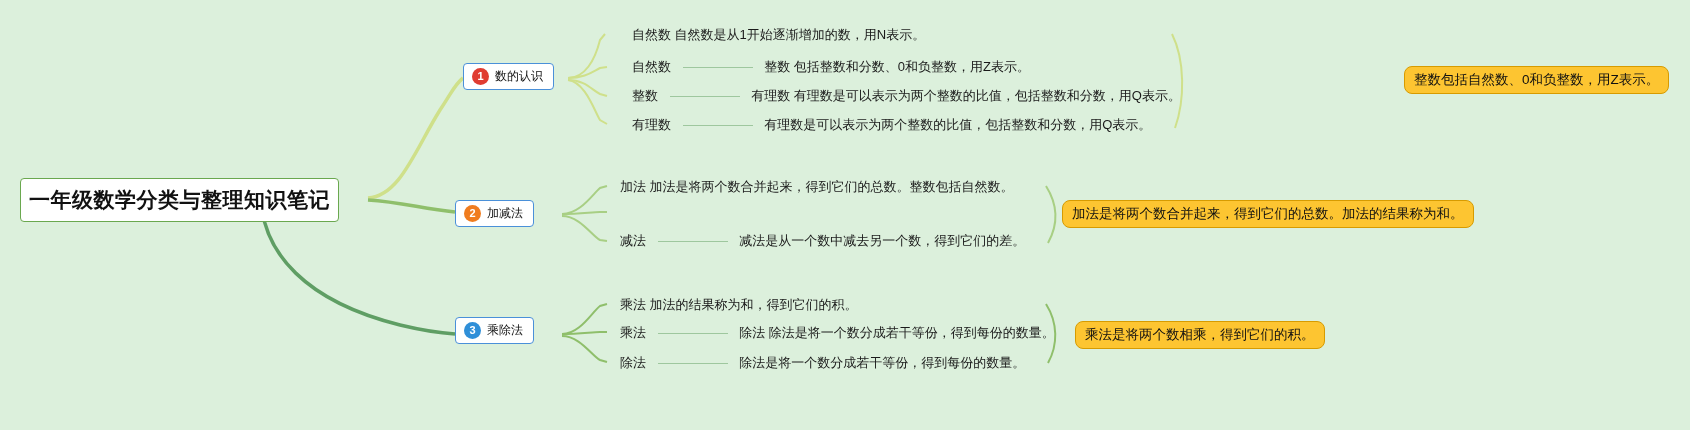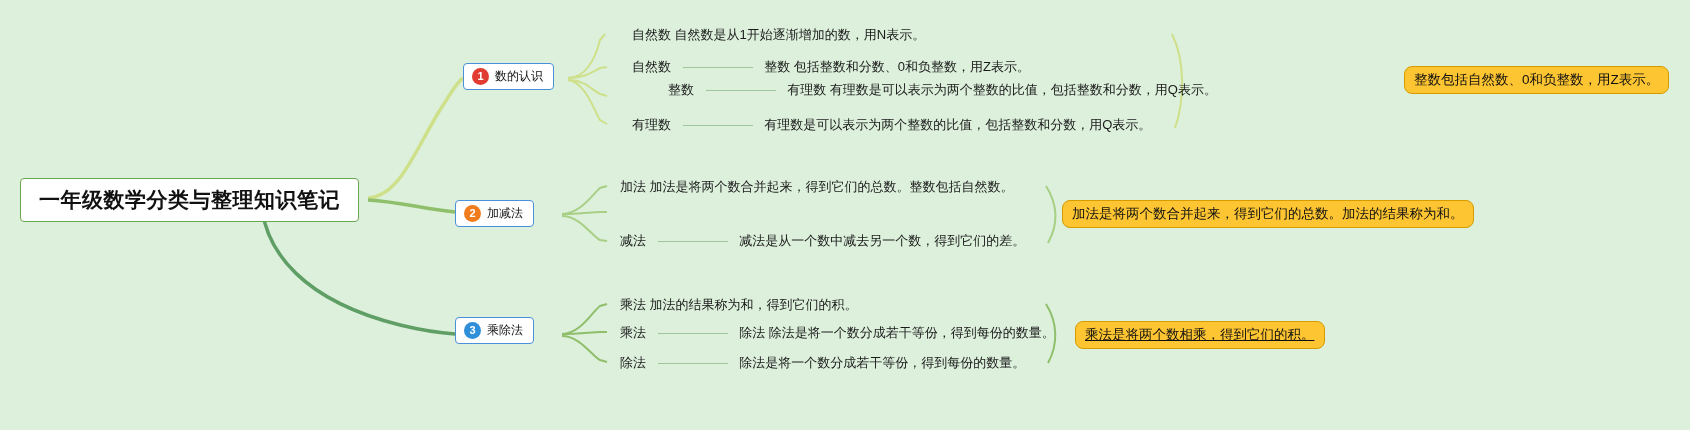--- a/index.html
+++ b/index.html
@@ -31,21 +31,21 @@
     position: absolute;
     box-sizing: border-box;
   }
   
   .root-node {
     left: 20px;
     top: 178px;
     background: #ffffff;
     border: 1px solid #6aa84f;
     border-radius: 4px;
-    padding: 7px 18px;
+    padding: 7px 8px;
     font-size: 21px;
     font-weight: bold;
     color: #111111;
     letter-spacing: 0.5px;
     white-space: nowrap;
   }
   
   .branch-node {
     background: #ffffff;
     border: 1px solid #4a90d9;
@@ -105,21 +105,21 @@
     background: #fdc531;
     border: 1px solid #d79b00;
     border-radius: 8px;
     padding: 4px 9px;
     font-size: 13.5px;
     color: #111111;
     white-space: nowrap;
   }
   #callout-0 { left: 1404px; top: 66px; }
   #callout-1 { left: 1062px; top: 200px; }
-  #callout-2 { left: 1075px; top: 321px; text-decoration: underline; }
+  #callout-2 { left: 1075px; top: 321px; }
 </style>
 </head>
 <body>
 
 <div id="canvas">
 
   <svg class="links" viewBox="0 0 1690 430">
 
     <path d="M 368 198 C 400 196 415 150 440 110 C 452 92 455 84 463 78" fill="none" stroke="#cfe08a" stroke-width="3.5"></path>
     <path d="M 368 200 C 400 202 420 208 455 212" fill="none" stroke="#8fbf6b" stroke-width="3.5"></path>
@@ -153,21 +153,21 @@
   </div>
 
   <div class="leaf" style="left:632px; top:27px;">
     <span class="leaf-desc">自然数 自然数是从1开始逐渐增加的数，用N表示。</span>
   </div>
   <div class="leaf" style="left:632px; top:59px;">
     <span class="leaf-title">自然数</span>
     <span class="leaf-dash"></span>
     <span class="leaf-desc">整数 包括整数和分数、0和负整数，用Z表示。</span>
   </div>
-  <div class="leaf" style="left:632px; top:82px;margin-left:36px;">
+  <div class="leaf" style="left:632px; top:88px;">
     <span class="leaf-title">整数</span>
     <span class="leaf-dash"></span>
     <span class="leaf-desc">有理数 有理数是可以表示为两个整数的比值，包括整数和分数，用Q表示。</span>
   </div>
   <div class="leaf" style="left:632px; top:117px;">
     <span class="leaf-title">有理数</span>
     <span class="leaf-dash"></span>
     <span class="leaf-desc">有理数是可以表示为两个整数的比值，包括整数和分数，用Q表示。</span>
   </div>
   <div class="callout" id="callout-0">

